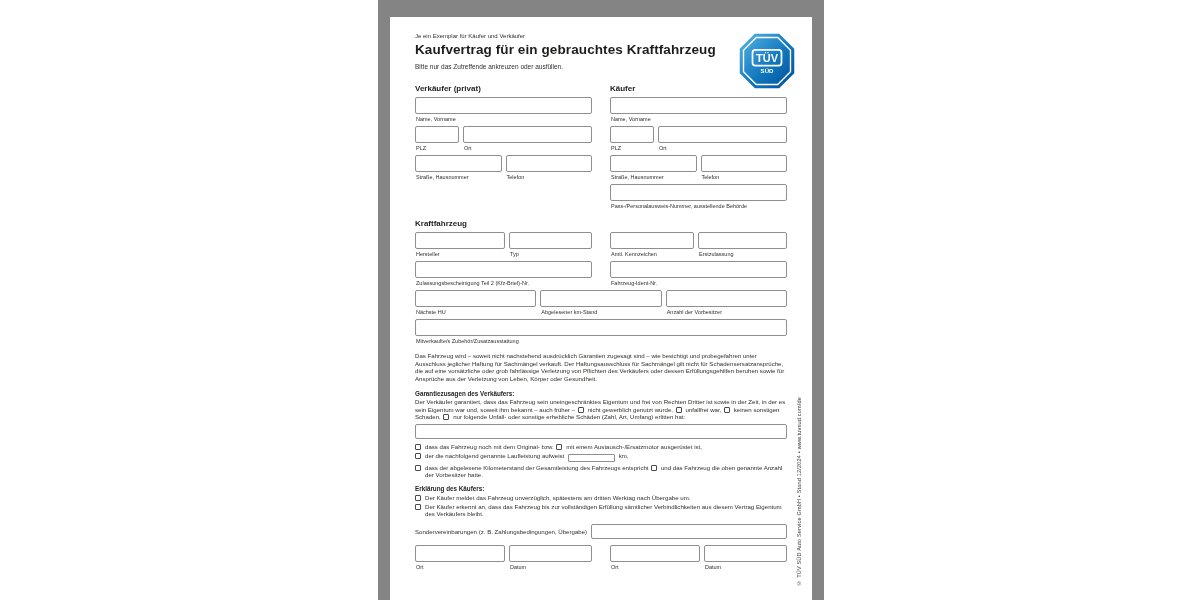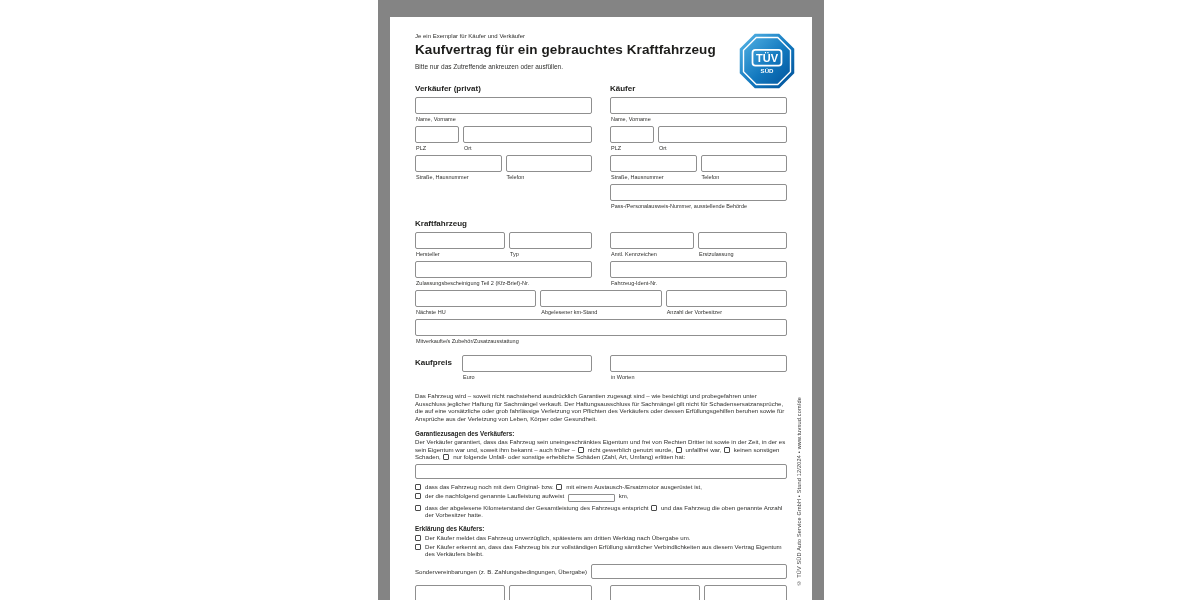--- a/index.html
+++ b/index.html
@@ -218,31 +218,20 @@
             <input class="input" type="text" style="">
             <div class="flabel">Anzahl der Vorbesitzer</div>
           </div>
         </div>
         <div class="field">
           <input class="input" type="text" style="">
           <div class="flabel">Mitverkaufte/s Zubehör/Zusatzausstattung</div>
         </div>
       </div>
 
-      <div class="price-row">
-        <div class="price-title">Kaufpreis</div>
-        <div class="field price-euro">
-          <input class="input" type="text" style="">
-          <div class="flabel">Euro</div>
-        </div>
-        <div class="field price-words">
-          <input class="input" type="text" style="">
-          <div class="flabel">in Worten</div>
-        </div>
-      </div>
 
       <p class="para disclaimer">Das Fahrzeug wird – soweit nicht nachstehend ausdrücklich Garantien zugesagt sind – wie besichtigt und probegefahren unter Ausschluss jeglicher Haftung für Sachmängel verkauft. Der Haftungsausschluss für Sachmängel gilt nicht für Schadensersatzansprüche, die auf eine vorsätzliche oder grob fahrlässige Verletzung von Pflichten des Verkäufers oder dessen Erfüllungsgehilfen beruhen sowie für Ansprüche aus der Verletzung von Leben, Körper oder Gesundheit.</p>
 
       <p class="sub-heading warranty-heading">Garantiezusagen des Verkäufers:</p>
       <p class="para warranty-intro">
         <span>Der Verkäufer garantiert, dass das Fahrzeug sein uneingeschränktes Eigentum und frei von Rechten Dritter ist sowie in der Zeit, in der es sein Eigentum war und, soweit ihm bekannt – auch früher –</span>
         <span class="cb"></span>
         <span>nicht gewerblich genutzt wurde,</span>
         <span class="cb"></span>
         <span>unfallfrei war,</span>

